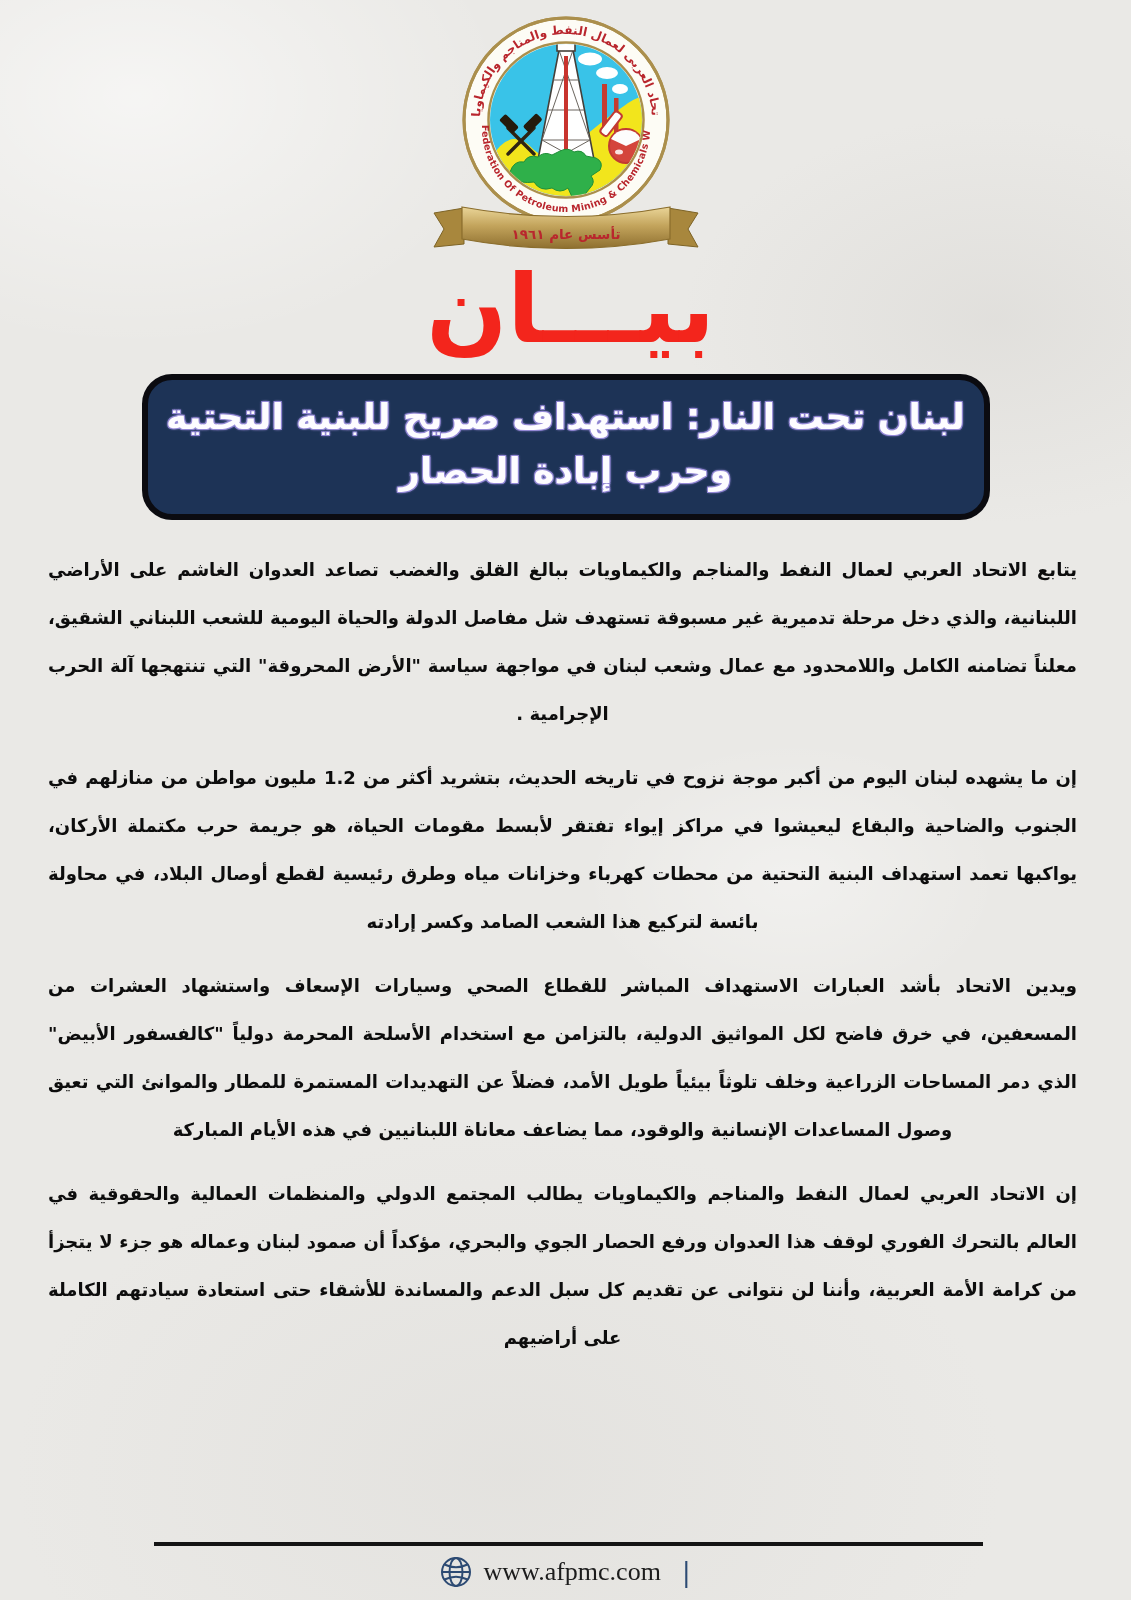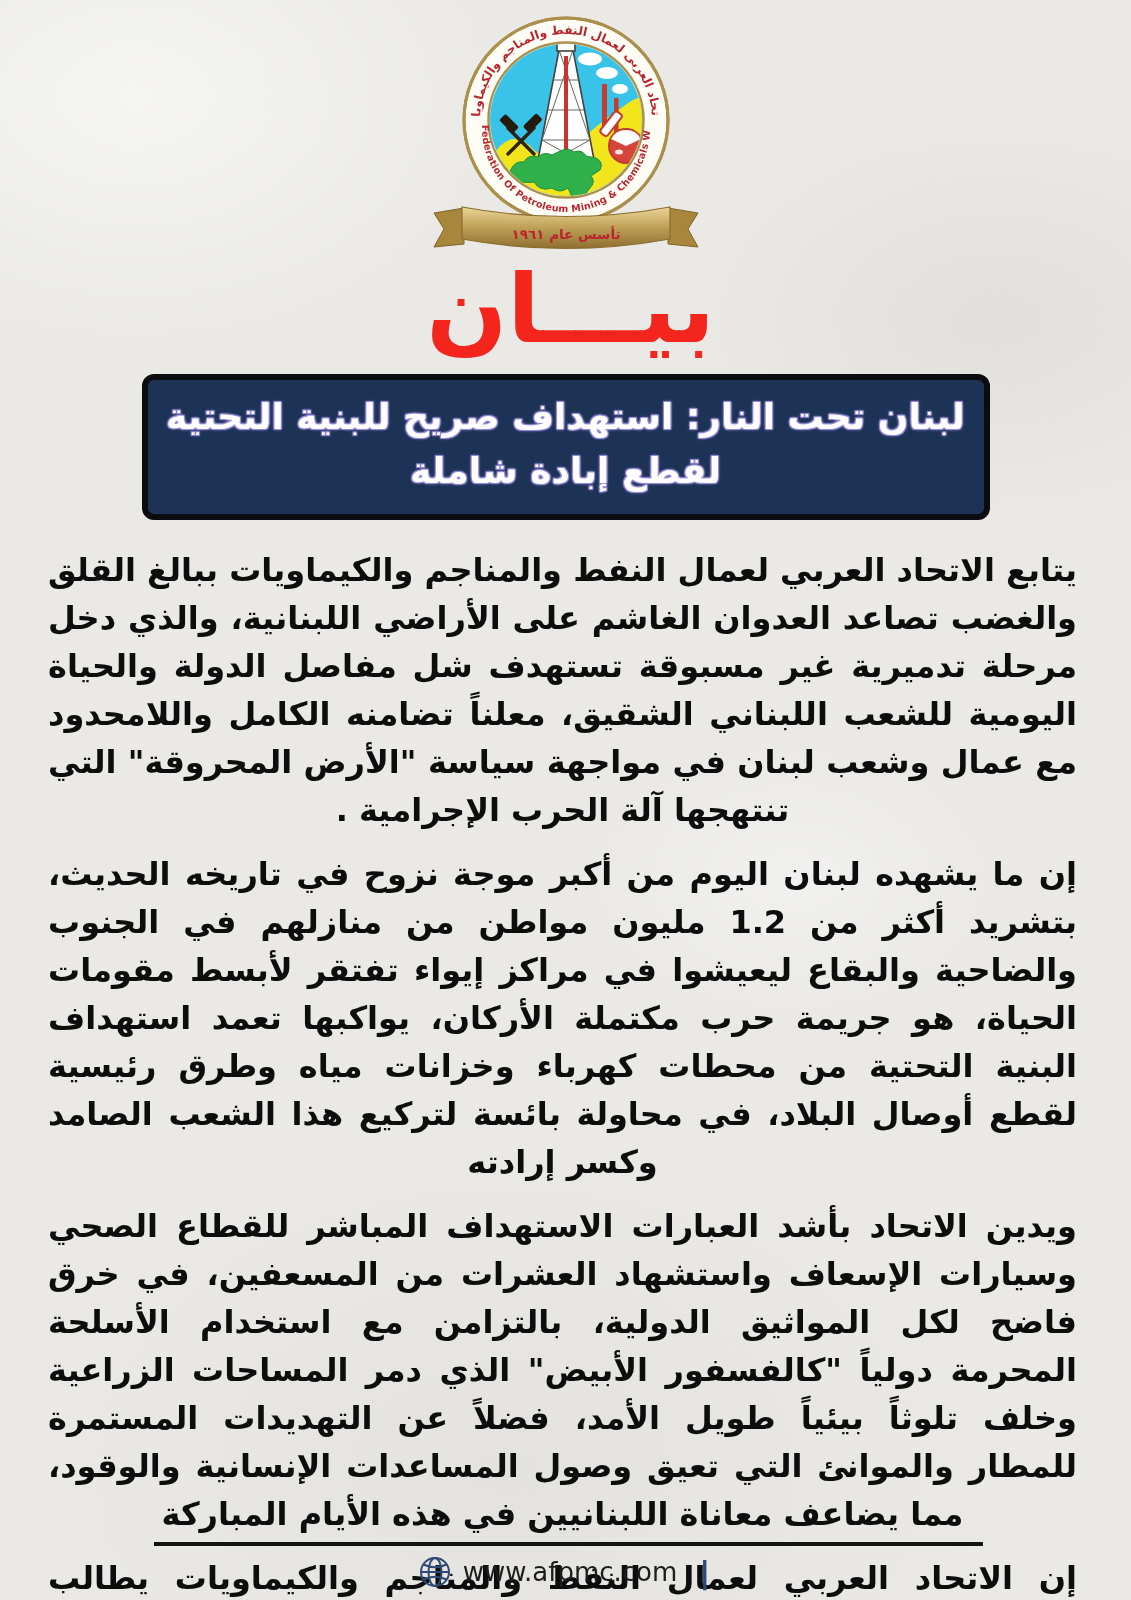--- a/index.html
+++ b/index.html
@@ -33,43 +33,43 @@
     font-weight:bold;
     line-height:.95;
     margin-top:4px;
     margin-left:10px;
   }
   .banner{
     width:800px;
     margin:20px auto 0;
     background:#1d3356;
     border:6px solid #0b0b10;
-    border-radius:12px;
+    border-radius:30px;
     padding:10px 18px 16px;
   }
   .banner-line{
     text-align:center;
     color:#fdfcff;
     font-size:36px;
     font-weight:bold;
     line-height:1.5;
     text-shadow:0 0 3px #9a8fd8, 0 0 3px #9a8fd8,
       1px 1px 0 #8d82d2, -1px -1px 0 #8d82d2, 1px -1px 0 #8d82d2, -1px 1px 0 #8d82d2;
   }
   .body-text{ margin:26px 54px 0 48px; }
   .body-text p{
     color:#0d0d0d;
-    font-size:32px;
+    font-size:18px;
     font-weight:bold;
     line-height:48px;
     text-align:justify;
     text-align-last:center;
     margin:0 0 16px;
   }
-  .footer{ position:absolute; left:2px; right:0; bottom:0; height:58px; }
+  .footer{ position:absolute; left:2px; right:0; bottom:0; height:58px;font-family:Liberation Serif, serif; }
   .footer-rule{
     position:absolute; top:0; left:152px; right:148px;
     border-top:4px solid #141414;
   }
   .footer-row{
     direction:ltr;
     display:flex; align-items:center; justify-content:center;
     gap:16px; padding-top:12px;
     color:#1c1c1c; font-size:26px;
   }
@@ -154,21 +154,21 @@
         <text x="156" y="229" text-anchor="middle" font-size="13.5" font-weight="bold" fill="#b9262d">تأسس عام ١٩٦١</text>
       </g>
     </svg>
   </div>
 
 
   <div class="statement-word">بيـــان</div>
 
   <div class="banner">
     <div class="banner-line">لبنان تحت النار: استهداف صريح للبنية التحتية</div>
-    <div class="banner-line">لقطع إبادة شاملة</div>
+    <div class="banner-line">وحرب إبادة الحصار</div>
   </div>
 
   <div class="body-text">
     <p>يتابع الاتحاد العربي لعمال النفط والمناجم والكيماويات ببالغ القلق والغضب تصاعد العدوان الغاشم على الأراضي اللبنانية، والذي دخل مرحلة تدميرية غير مسبوقة تستهدف شل مفاصل الدولة والحياة اليومية للشعب اللبناني الشقيق، معلناً تضامنه الكامل واللامحدود مع عمال وشعب لبنان في مواجهة سياسة "الأرض المحروقة" التي تنتهجها آلة الحرب الإجرامية .</p>
     <p>إن ما يشهده لبنان اليوم من أكبر موجة نزوح في تاريخه الحديث، بتشريد أكثر من 1.2 مليون مواطن من منازلهم في الجنوب والضاحية والبقاع ليعيشوا في مراكز إيواء تفتقر لأبسط مقومات الحياة، هو جريمة حرب مكتملة الأركان، يواكبها تعمد استهداف البنية التحتية من محطات كهرباء وخزانات مياه وطرق رئيسية لقطع أوصال البلاد، في محاولة بائسة لتركيع هذا الشعب الصامد وكسر إرادته</p>
     <p>ويدين الاتحاد بأشد العبارات الاستهداف المباشر للقطاع الصحي وسيارات الإسعاف واستشهاد العشرات من المسعفين، في خرق فاضح لكل المواثيق الدولية، بالتزامن مع استخدام الأسلحة المحرمة دولياً "كالفسفور الأبيض" الذي دمر المساحات الزراعية وخلف تلوثاً بيئياً طويل الأمد، فضلاً عن التهديدات المستمرة للمطار والموانئ التي تعيق وصول المساعدات الإنسانية والوقود، مما يضاعف معاناة اللبنانيين في هذه الأيام المباركة</p>
     <p>إن الاتحاد العربي لعمال النفط والمناجم والكيماويات يطالب المجتمع الدولي والمنظمات العمالية والحقوقية في العالم بالتحرك الفوري لوقف هذا العدوان ورفع الحصار الجوي والبحري، مؤكداً أن صمود لبنان وعماله هو جزء لا يتجزأ من كرامة الأمة العربية، وأننا لن نتوانى عن تقديم كل سبل الدعم والمساندة للأشقاء حتى استعادة سيادتهم الكاملة على أراضيهم</p>
   </div>
 
   <div class="footer">

